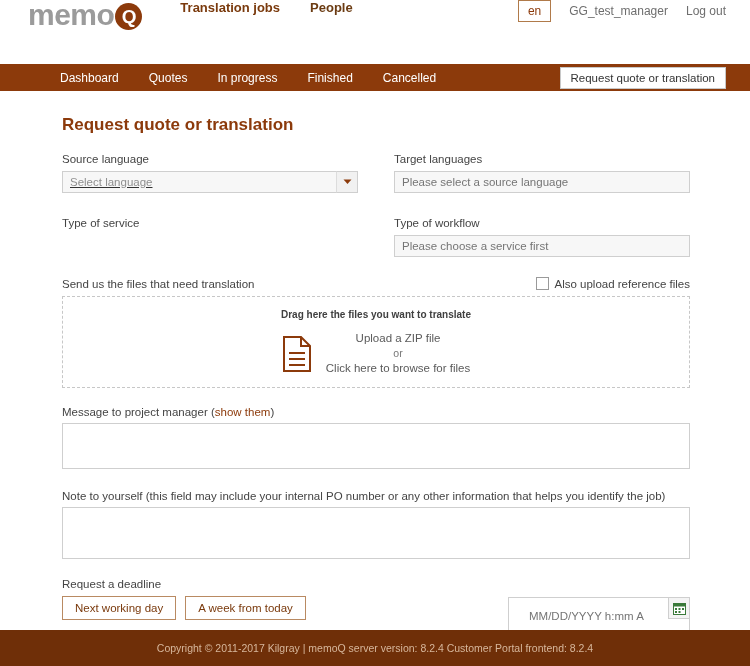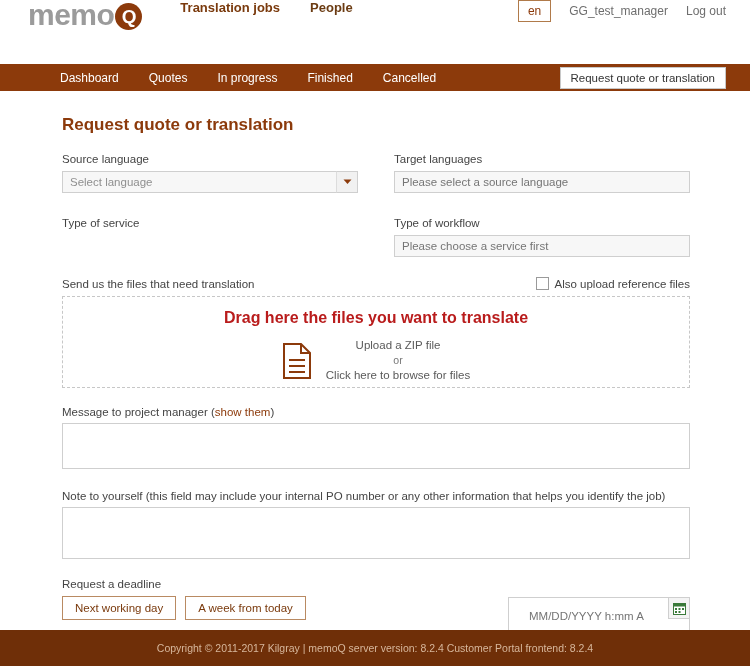--- a/index.html
+++ b/index.html
@@ -143,20 +143,21 @@
     min-width: 0;
   }
   .field-label {
     font-size: 11.5px;
     color: #444444;
     margin-bottom: 6px;
   }
   .sel-wrap {
     position: relative;
     height: 28px;
+    text-decoration: underline;
   }
   .txt-input {
     width: 100%;
     height: 22px;
     box-sizing: border-box;
     border: 1px solid #cfcfcf;
     background: #f7f7f7;
     font-size: 11.5px;
     color: #9a9a9a;
     padding: 0 7px;
@@ -221,23 +222,23 @@
     height: 92px;
     box-sizing: border-box;
     display: flex;
     flex-direction: column;
     align-items: center;
     justify-content: flex-start;
     padding-top: 12px;
     background: #ffffff;
   }
   .dz-title {
-    font-size: 16px;
+    font-size: 10px;
     font-weight: bold;
-    color: #b91c1c;
+    color: #404040;
   }
   .dz-body {
     margin-top: 11px;
     display: flex;
     align-items: center;
     gap: 14px;
   }
   .dz-icon svg { display: block; }
   .dz-lines {
     text-align: center;

